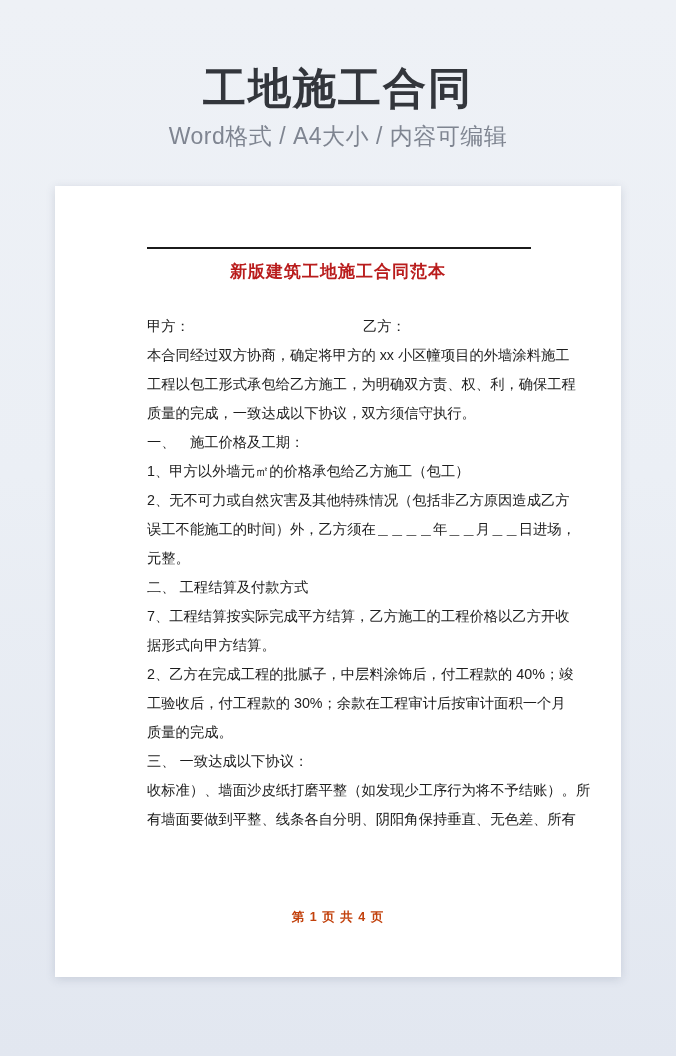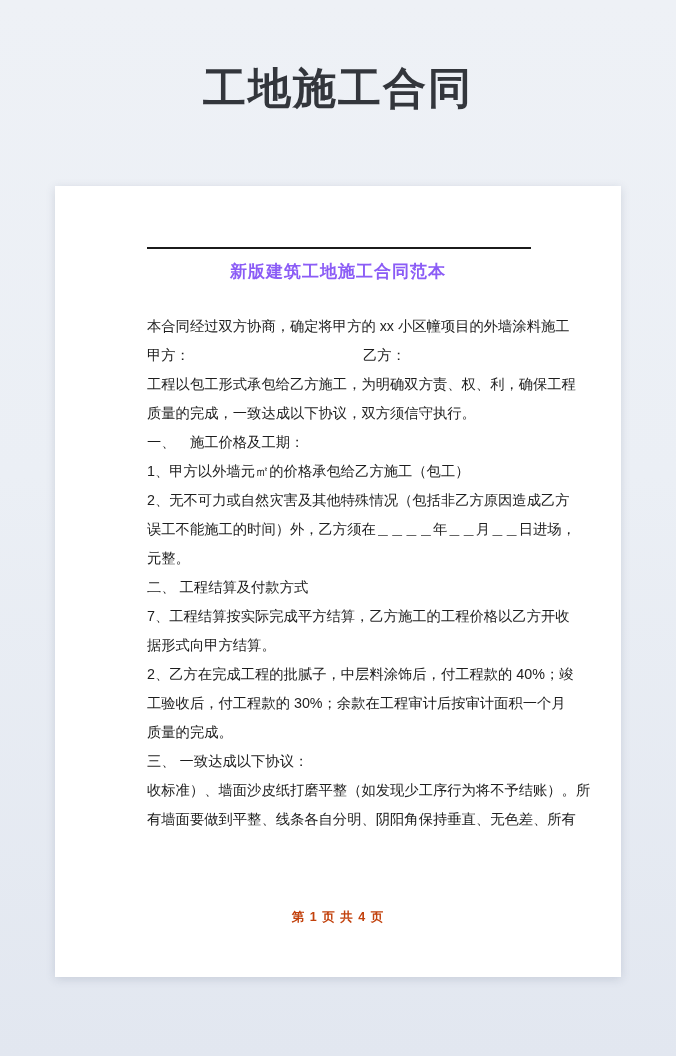--- a/index.html
+++ b/index.html
@@ -22,21 +22,21 @@
     position:absolute;left:55px;top:186px;width:566px;height:791px;
     background:#ffffff;box-shadow:0 2px 9px rgba(70,85,110,.18);
   }
   .rule{
     position:absolute;left:92px;top:61px;width:384px;height:2px;
     background:#1b1b1b;
   }
   .doc-title{
     position:absolute;left:0;top:74px;width:100%;
     text-align:center;font-size:17px;line-height:24px;font-weight:bold;
-    color:#8b5cf6;letter-spacing:1px;
+    color:#b91c1c;letter-spacing:1px;
   }
   .doc-body{
     position:absolute;left:92px;top:126px;width:384px;
     font-size:14.3px;line-height:29px;color:#1d1d1d;
   }
   .line{white-space:nowrap;height:29px;}
   .fill{text-align:justify;text-align-last:justify;}
   .party-row{position:relative;}
   .party-b{position:absolute;left:216px;top:0;}
   .doc-footer{
@@ -45,34 +45,35 @@
     color:#c2410c;letter-spacing:1px;
   }
 </style>
 </head>
 <body>
 
 <div class="canvas">
 
   <h1 class="hero-title">工地施工合同</h1>
 
+  <div class="hero-subtitle">Word格式 / A4大小 / 内容可编辑</div>
 
   <div class="page">
 
     <div class="rule"></div>
 
     <div class="doc-title">新版建筑工地施工合同范本</div>
 
     <div class="doc-body">
-      <div class="line fill">本合同经过双方协商，确定将甲方的 xx 小区幢项目的外墙涂料施工</div>
-
-    <div class="line party-row">
+      <div class="line party-row">
         <span>甲方：</span>
         <span class="party-b">乙方：</span>
       </div>
+
+    <div class="line fill">本合同经过双方协商，确定将甲方的 xx 小区幢项目的外墙涂料施工</div>
         <div class="line fill">工程以包工形式承包给乙方施工，为明确双方责、权、利，确保工程</div>
         <div class="line">质量的完成，一致达成以下协议，双方须信守执行。</div>
         <div class="line">一、　施工价格及工期：</div>
         <div class="line">1、甲方以外墙元㎡的价格承包给乙方施工（包工）</div>
         <div class="line fill">2、无不可力或自然灾害及其他特殊情况（包括非乙方原因造成乙方</div>
         <div class="line fill">误工不能施工的时间）外，乙方须在＿＿＿＿年＿＿月＿＿日进场，</div>
         <div class="line">元整。</div>
         <div class="line">二、 工程结算及付款方式</div>
         <div class="line fill">7、工程结算按实际完成平方结算，乙方施工的工程价格以乙方开收</div>
         <div class="line">据形式向甲方结算。</div>

